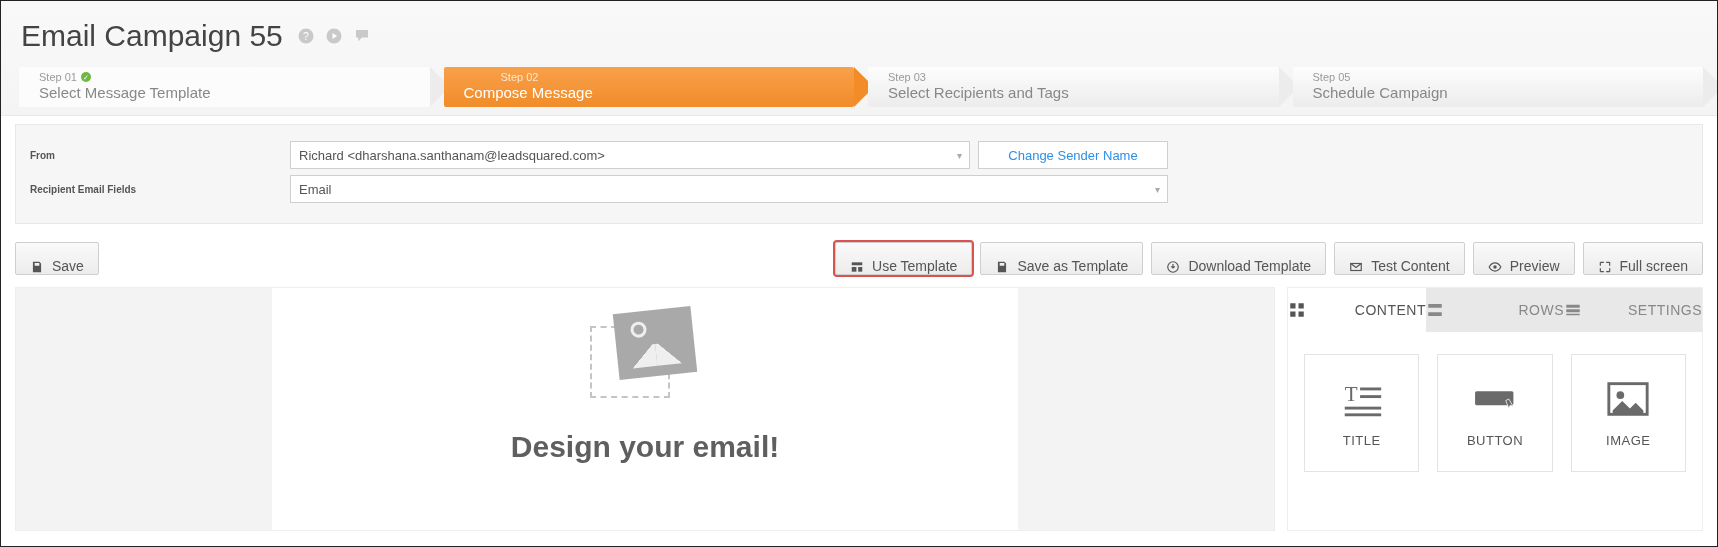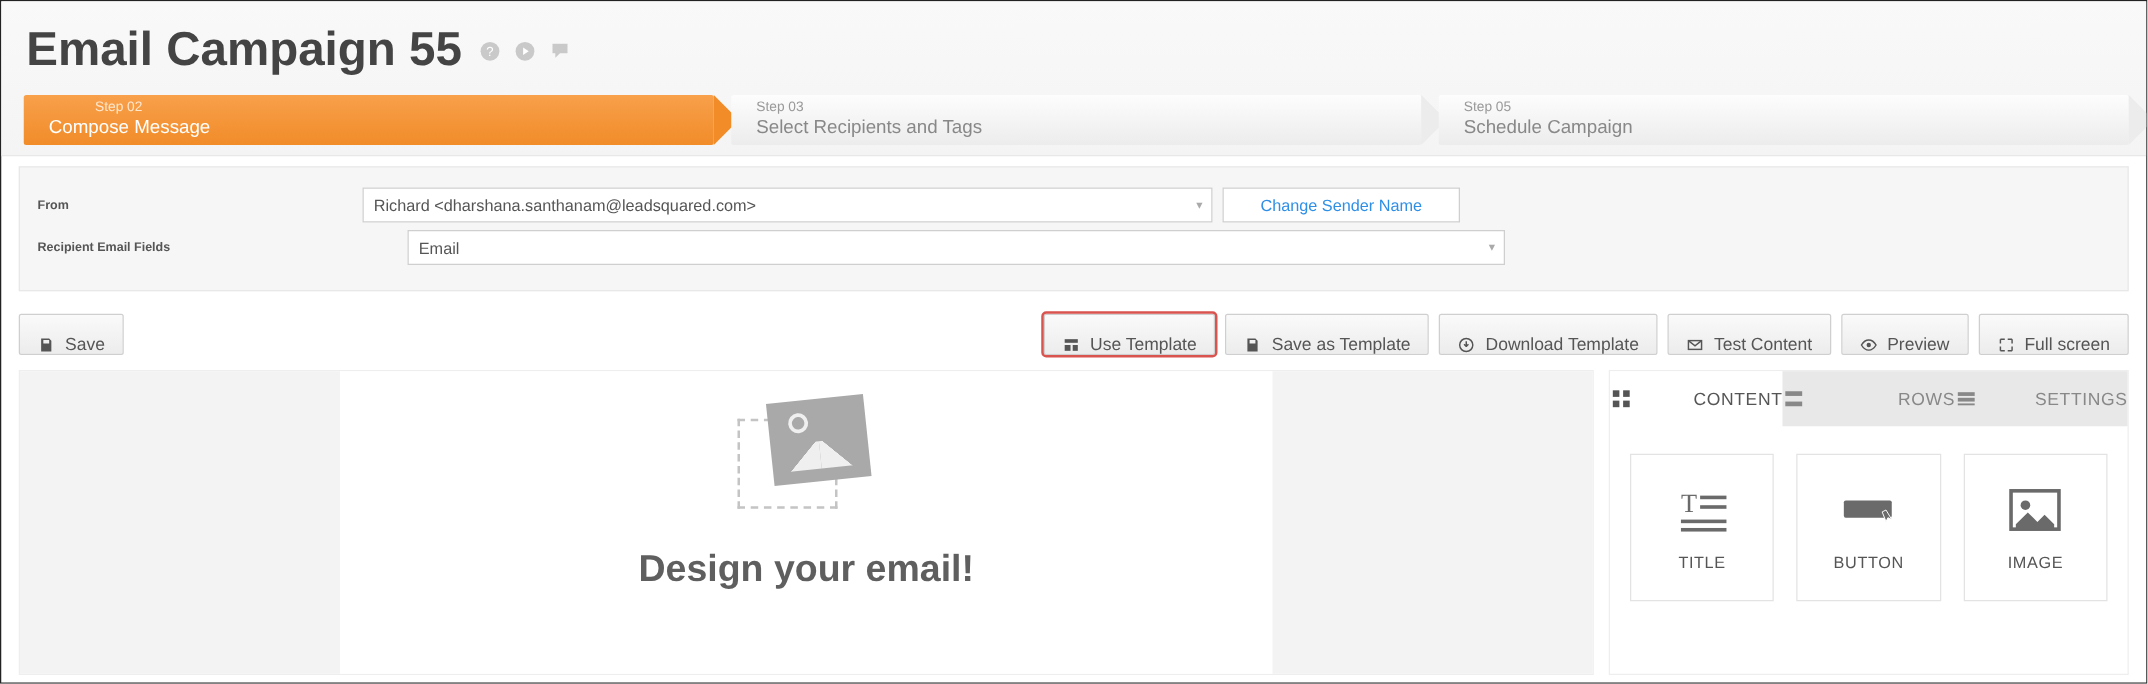--- a/index.html
+++ b/index.html
@@ -1,20 +1,20 @@
 <!DOCTYPE html>
 <html><head>
 <meta charset="utf-8">
 <style>
   * { box-sizing: border-box; margin: 0; padding: 0; }
   body { font-family: "Segoe UI", Arial, sans-serif; background: #fff; color: #555; font-size: 14px; }
   .page { border: 1px solid #222; width: 1718px; height: 547px; overflow: hidden; }
   .header-area { background: linear-gradient(to bottom, #f9f9f9, #f4f4f4); border-bottom: 1px solid #e8e8e8; padding: 0; }
   .title-row { display: flex; align-items: center; padding: 18px 20px 8px 20px; }
-  .title-row h1 { font-size: 38px; font-weight: 700; color: #444; }
+  .title-row h1 { font-size: 30px; font-weight: 400; color: #444; }
   .title-icons { display: flex; gap: 10px; margin-left: 14px; }
   .title-icons .ico { width: 18px; height: 18px; display: inline-flex; align-items: center; justify-content: center; color: #bfbfbf; }
   .wizard { display: flex; gap: 14px; padding: 6px 14px 8px 18px; }
   .step { position: relative; flex: 1 1 0; min-width: 260px; height: 40px; background: linear-gradient(to bottom,#fdfdfd,#ececec); border-radius: 2px; padding-left: 20px; display: flex; flex-direction: column; justify-content: center; }
   .step::after { content: ""; position: absolute; right: -20px; top: 0; border-top: 20px solid transparent; border-bottom: 20px solid transparent; border-left: 20px solid #ececec; }
   .step.active { background: linear-gradient(to bottom,#f8a04b,#f18c29); color: #fff; }
   .step.active::after { border-left-color: #f18c29; }
   .step.first { background: #fcfcfc; }
   .step .s-num { font-size: 11px; color: #999; line-height: 1; }
   .step .s-num.done { display:flex; align-items:center; gap:4px;}
@@ -24,21 +24,21 @@
   .check { width: 10px; height: 10px; border-radius: 50%; background: #6fb83f; display:inline-flex; align-items:center; justify-content:center; color:#fff; font-size:7px;}
   .form-panel { background: #f6f6f6; border: 1px solid #e8e8e8; margin: 8px 14px 0 14px; padding: 10px 10px 14px 10px; }
   .form-row { display: flex; align-items: center; margin: 6px 0; }
   .form-row label { width: 264px; color: #555; font-size: 10px; padding-left: 4px; font-weight: bold;}
   .req { color: #d9534f; margin-left:2px;}
   .select-wrap { flex: 0 0 680px; position: relative; }
   .select-wrap input, .subject-wrap input { width: 100%; height: 28px; border: 1px solid #cfcfcf; padding: 0 8px; font-size: 13px; color: #555; background:#fff; }
   .select-wrap .caret { position:absolute; right:8px; top:50%; transform:translateY(-50%); color:#aaa; font-size:10px; pointer-events:none;}
   .from-row .change-link { width: 190px; height:28px; margin-left: 8px; border: 1px solid #cfcfcf; display:flex; align-items:center; justify-content:center; background:#fff;}
   .from-row .change-link a { color:#2e8fe6; font-size:13px; text-decoration:none;}
-  .email-select { flex:0 0 878px; position:relative;margin-left:36px;}
+  .email-select { flex:0 0 878px; position:relative;}
   .email-select input { width:100%; height:28px; border:1px solid #cfcfcf; padding:0 8px; font-size:13px; color:#555; background:#fff;}
   .email-select .caret { position:absolute; right:8px; top:50%; transform:translateY(-50%); color:#aaa; font-size:10px; pointer-events:none;}
   .subject-wrap { flex:0 0 878px; }
   .subject-wrap input::placeholder { color:#999; }
   .toolbar { display:flex; align-items:center; padding: 18px 14px 12px 14px; gap:8px;}
   .btn { height:33px; border:1px solid #cfcfcf; background: linear-gradient(to bottom,#fafafa,#ececec); color:#555; font-size:14px; padding:0 14px; display:inline-flex; align-items:flex-end; gap:8px; cursor:pointer; border-radius:2px;}
   .btn svg { width:14px; height:14px; fill:#555; }
   .spacer { flex:1 1 auto; }
   .btn.highlight { outline: 2px solid #d9534f; }
   .editor-area { display:flex; padding: 0 14px; gap: 12px; height: 244px;}
@@ -84,20 +84,27 @@
           </span>
         <span class="ico">
             <svg viewBox="0 0 24 24" fill="#c9c9c9">
               <path d="M4 4h16v10H12l-5 5v-5H4z"></path>
             </svg>
           </span>
       </div>
     </div>
 
     <div class="wizard">
+      <div class="step first">
+        <span class="s-num done">
+            <span>Step 01</span>
+            <span class="check">✓</span>
+          </span>
+        <span class="s-label">Select Message Template</span>
+      </div>
       <div class="step active">
         <span class="s-num">Step 02</span>
         <span class="s-label">Compose Message</span>
       </div>
       <div class="step">
         <span class="s-num">Step 03</span>
         <span class="s-label">Select Recipients and Tags</span>
       </div>
       <div class="step">
         <span class="s-num">Step 05</span>

